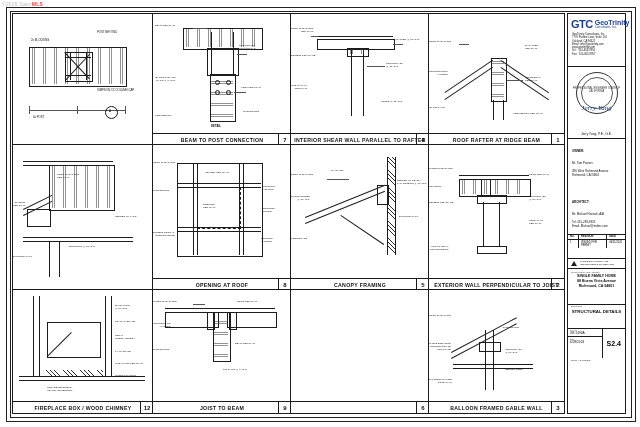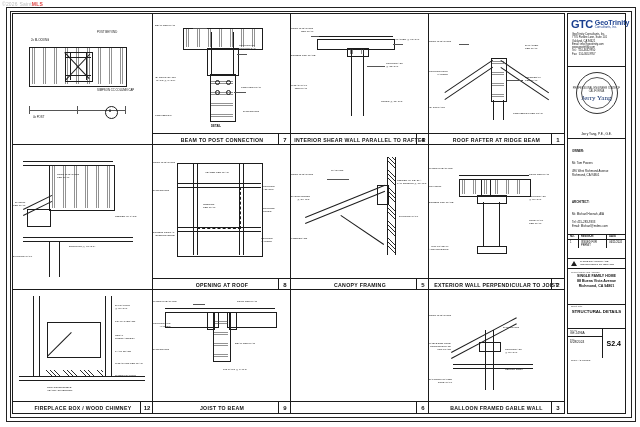--- a/index.html
+++ b/index.html
@@ -42,21 +42,21 @@
   .logoRow{display:flex;align-items:center;gap:2px;padding:4px 3px 2px 3px;}
   .gtc{font-family:"Liberation Sans",sans-serif;font-weight:700;font-size:11px;color:#1a3f8f;letter-spacing:-.5px;}
   .gtName{font-size:7px;font-weight:700;color:#1a3f8f;line-height:7px;}
   .gtSub{font-size:3px;color:#1a3f8f;line-height:3.4px;}
   .addr{font-size:2.7px;line-height:3.3px;color:#111;padding:1px 4px 3px 4px;white-space:pre;}
   .stamp{position:relative;height:64px;}
   .stampCirc{position:absolute;left:50%;top:6px;transform:translateX(-50%);width:40px;height:40px;border:1px solid #333;border-radius:50%;}
   .stampInner{position:absolute;left:50%;top:11px;transform:translateX(-50%);width:30px;height:30px;border:1px solid #555;border-radius:50%;}
   .stampTxt{position:absolute;left:0;right:0;top:21px;text-align:center;font-size:2.6px;color:#333;line-height:3px;}
   .sigName{position:absolute;left:0;right:0;bottom:2px;text-align:center;font-size:3.2px;color:#111;}
-  .sigScript{position:absolute;left:0;right:0;top:28px;text-align:center;font-family:"Liberation Serif",serif;font-size:7px;color:#12306e;}
+  .sigScript{position:absolute;left:0;right:0;top:38px;text-align:center;font-family:"Liberation Serif",serif;font-style:italic;font-size:7px;color:#12306e;}
   .ownerBlk{padding:3px 4px;font-size:2.9px;line-height:4px;color:#111;white-space:pre;}
   .ownerHd{font-weight:700;font-size:2.9px;}
   .revHd{display:flex;font-size:2.6px;font-weight:700;border-bottom:1px solid #1b1b1b;}
   .revHd div{padding:1px 2px;border-right:1px solid #1b1b1b;}
   .revRow{display:flex;font-size:2.6px;}
   .revRow div{padding:1px 2px;border-right:1px solid #1b1b1b;}
   .warnRow{display:flex;align-items:center;gap:3px;padding:2px 3px;font-size:2.5px;border-bottom:1px solid #1b1b1b;color:#111;}
   .tri{width:0;height:0;border-left:3px solid transparent;border-right:3px solid transparent;border-bottom:5px solid #222;}
   .projLbl{font-size:2.4px;color:#444;padding:1px 3px 0 3px;}
   .projTxt{font-size:3.6px;font-weight:700;line-height:5px;color:#111;padding:0 3px 3px 3px;text-align:center;white-space:pre;}

